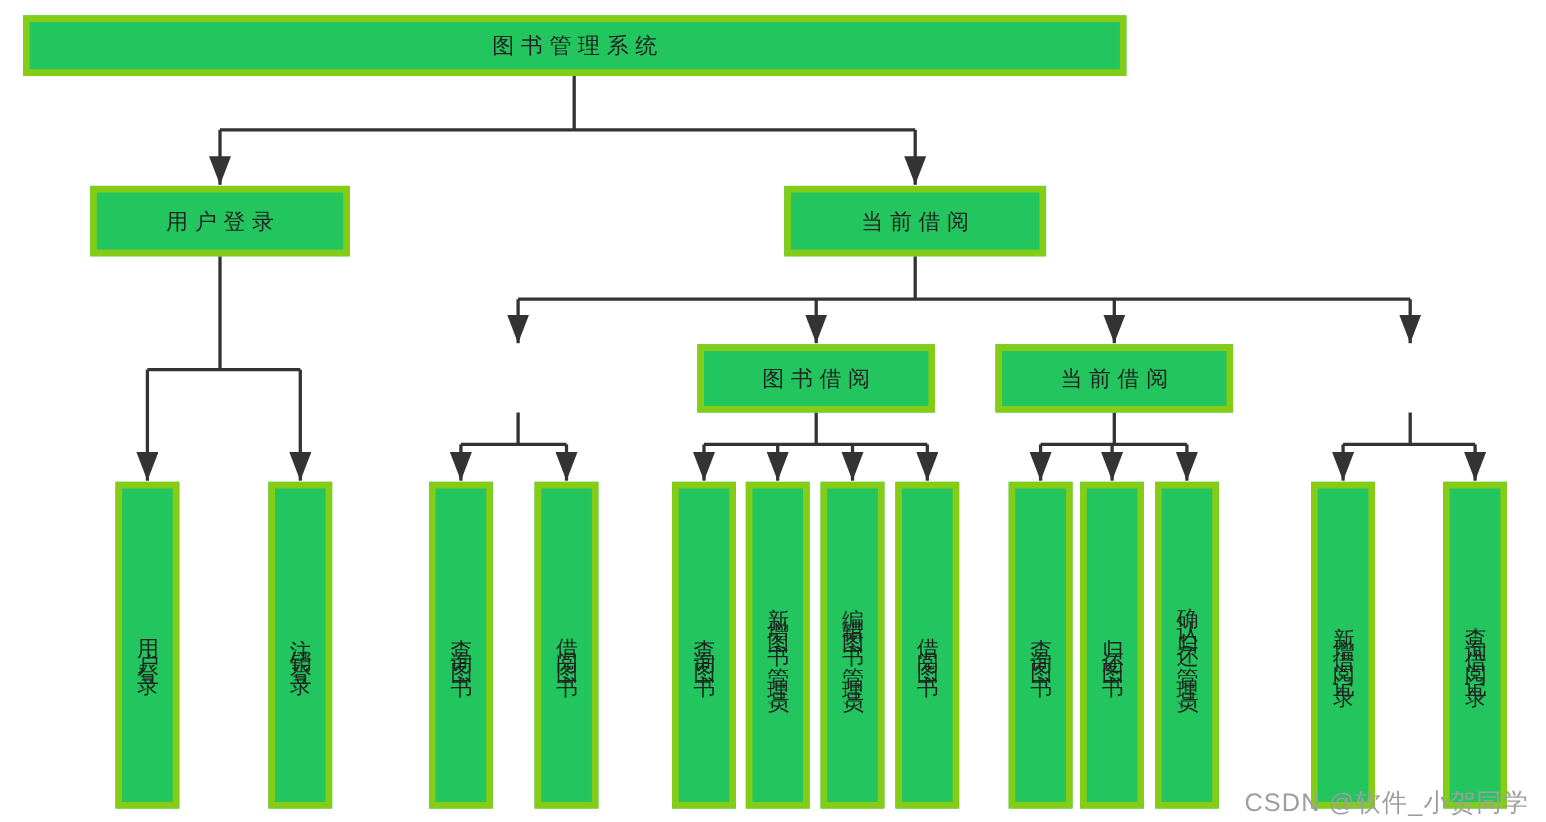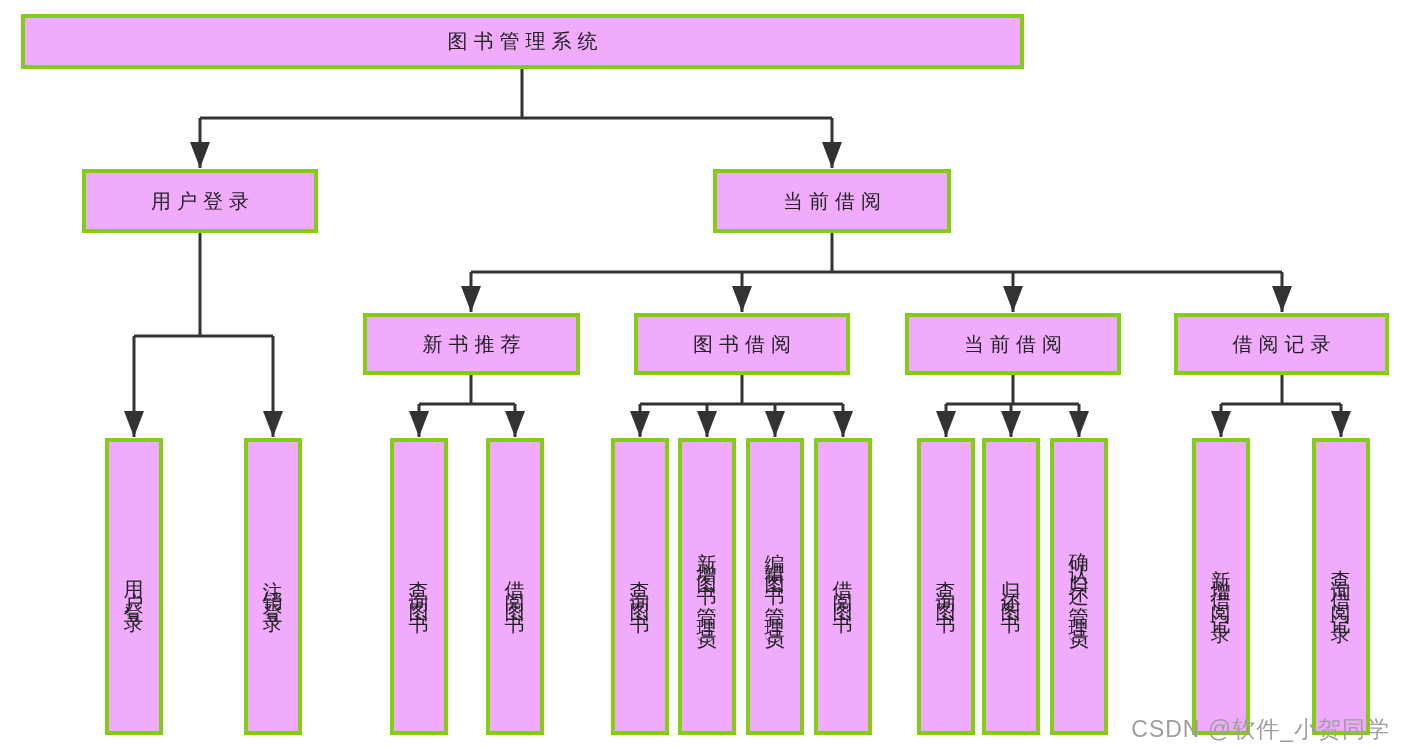--- a/index.html
+++ b/index.html
@@ -19,22 +19,22 @@
     position: absolute;
     left: 0;
     top: 0;
     width: 1405px;
     height: 747px;
     z-index: 1;
   }
   .node {
     position: absolute;
     box-sizing: border-box;
-    border: 4px solid #84cc16;
-    background: #f0abfc;
+    border: 6px solid #84cc16;
+    background: #22c55e;
     color: #222222;
     display: flex;
     align-items: center;
     justify-content: center;
     z-index: 2;
   }
   .hbox {
     font-size: 20px;
     letter-spacing: 6px;
     text-indent: 6px;
@@ -114,24 +114,22 @@
       <path d="M1221,404 V437" marker-end="url(#ah)"></path>
       <path d="M1341,404 V437" marker-end="url(#ah)"></path>
     </g>
   </svg>
 
   <div class="node hbox" style="left:21px; top:14px; width:1003px; height:55px;">图书管理系统</div>
 
   <div class="node hbox" style="left:82px; top:169px; width:236px; height:64px;">用户登录</div>
   <div class="node hbox" style="left:713px; top:169px; width:238px; height:64px;">当前借阅</div>
 
-  <div class="node hbox" style="left:363px; top:313px; width:217px; height:62px;">新书推荐</div>
   <div class="node hbox" style="left:905px; top:313px; width:216px; height:62px;">当前借阅</div>
   <div class="node hbox" style="left:634px; top:313px; width:216px; height:62px;">图书借阅</div>
-  <div class="node hbox" style="left:1174px; top:313px; width:215px; height:62px;">借阅记录</div>
 
   <div class="node vbox" style="left:105px;">用户登录</div>
   <div class="node vbox" style="left:244px;">注销登录</div>
 
   <div class="node vbox" style="left:390px;">查询图书</div>
   <div class="node vbox" style="left:486px;">借阅图书</div>
 
   <div class="node vbox" style="left:611px;">查询图书</div>
   <div class="node vbox" style="left:678px;">新增图书（管理员）</div>
   <div class="node vbox" style="left:746px;">编辑图书（管理员）</div>

